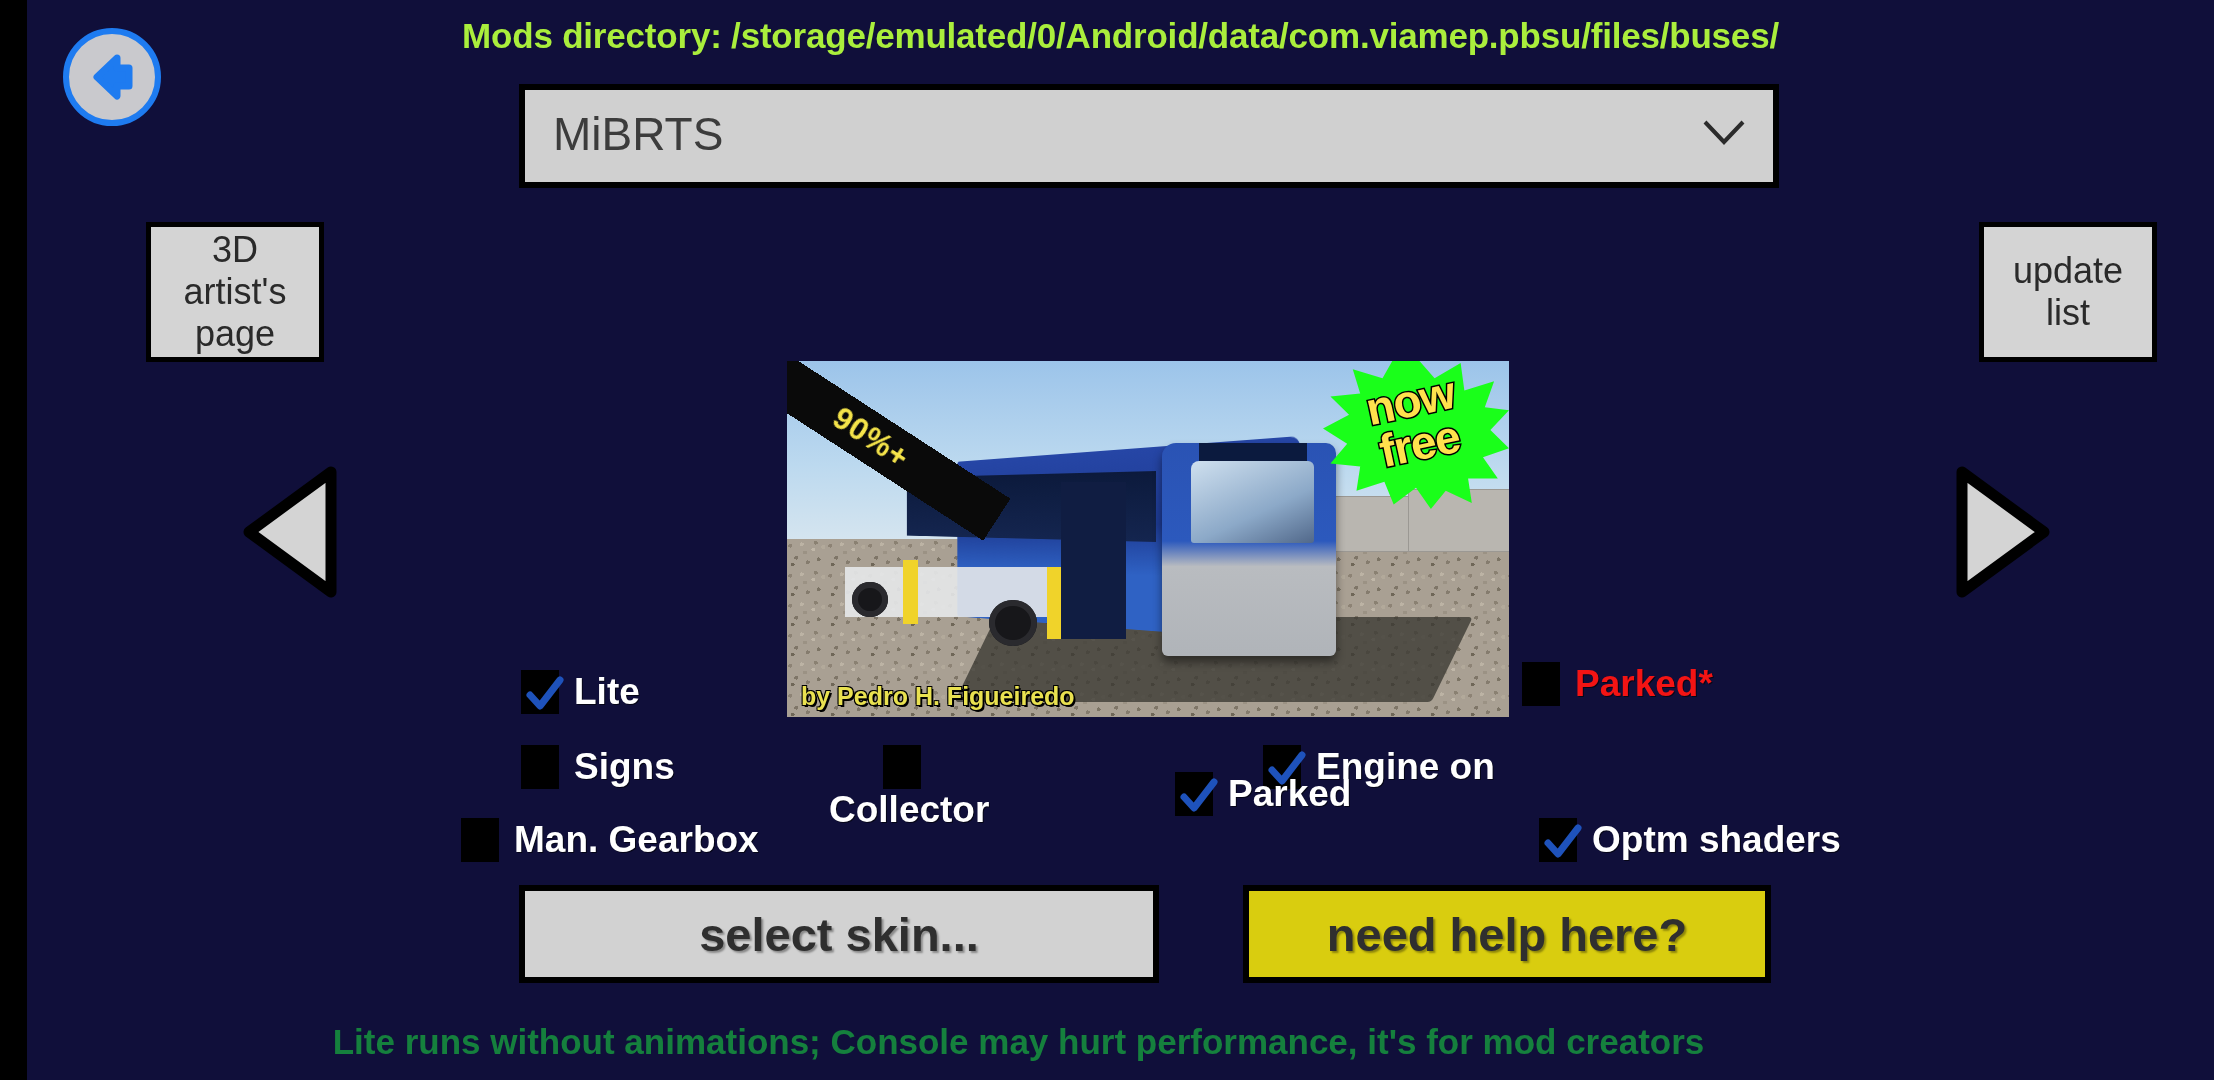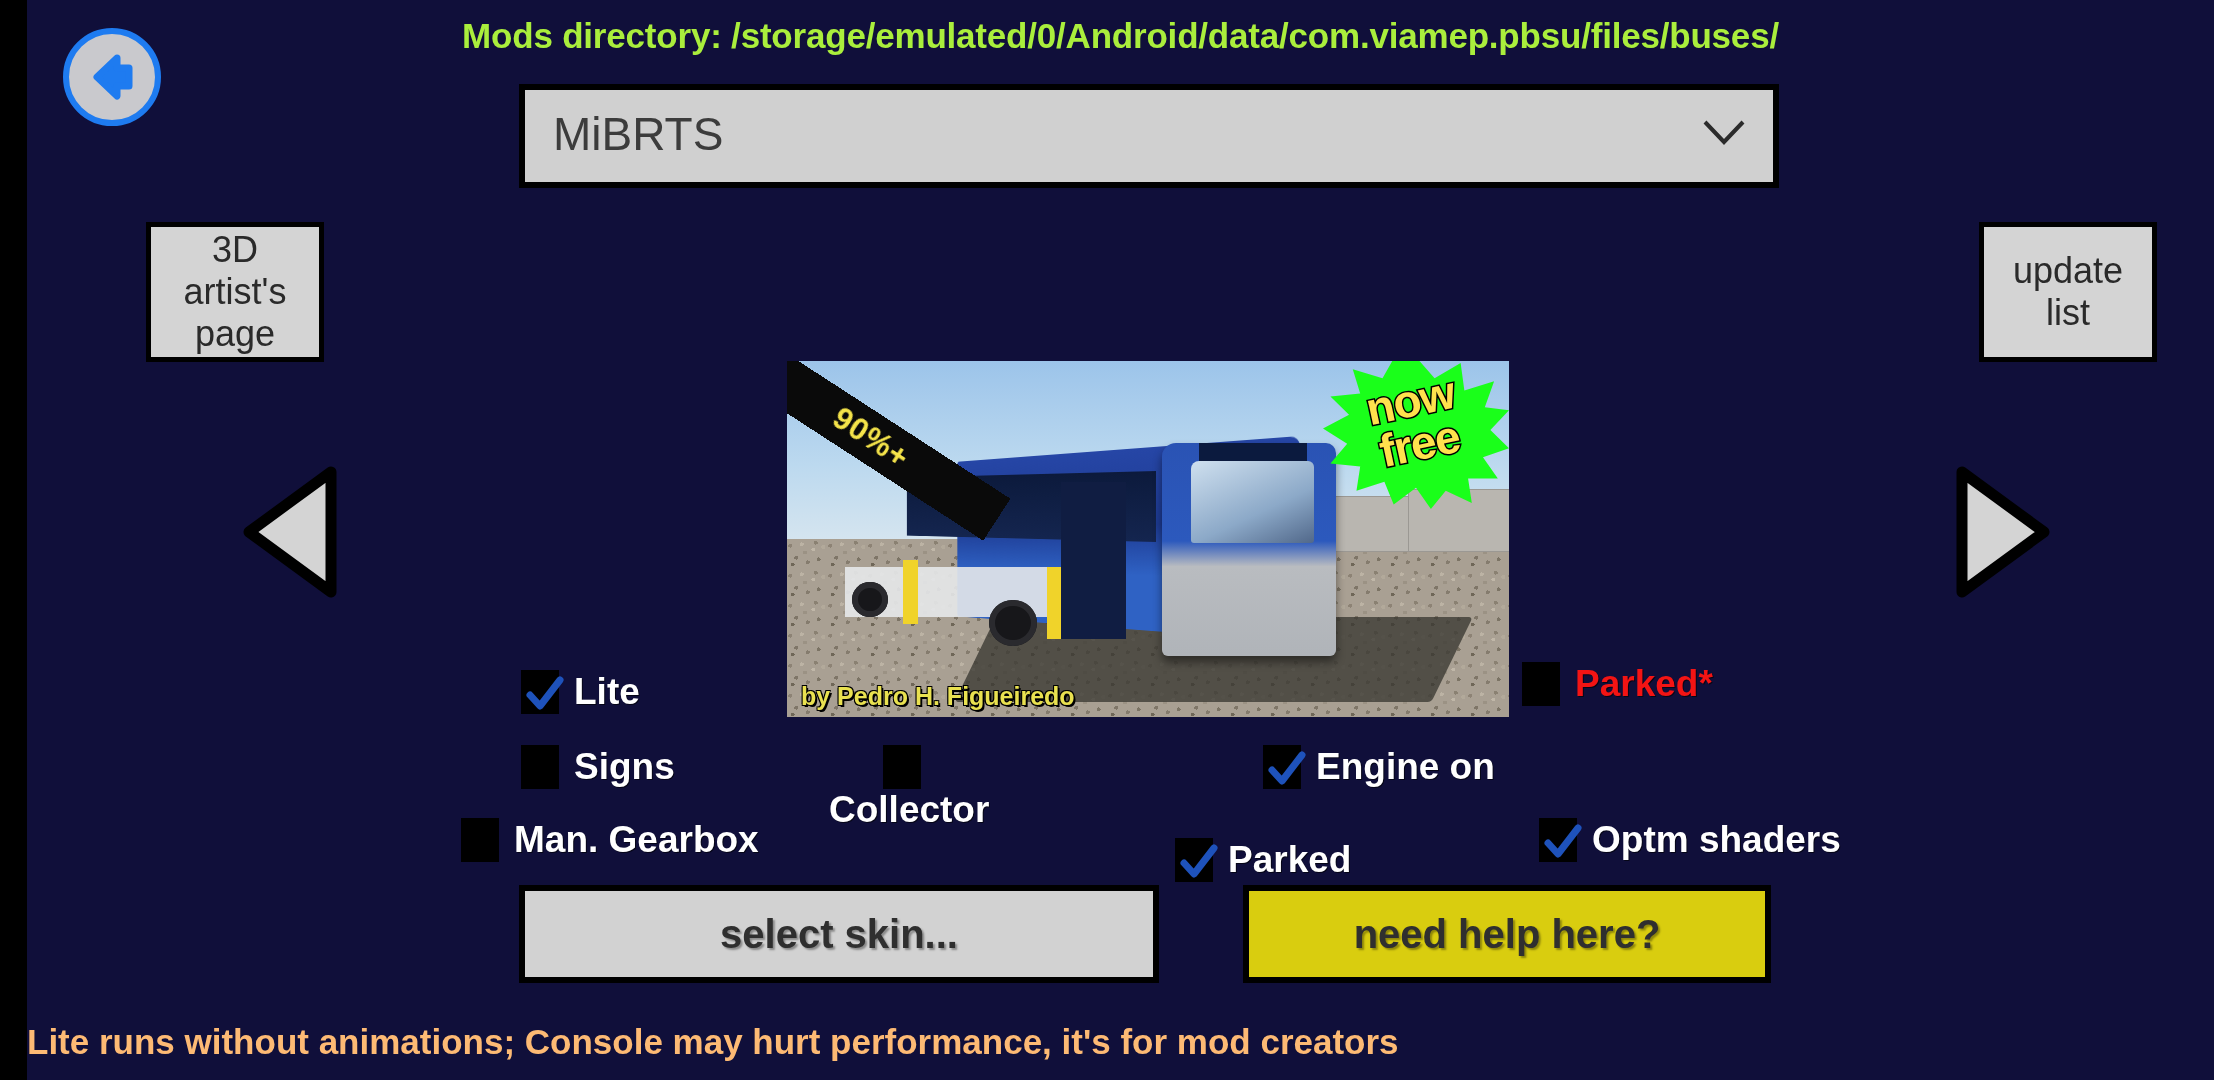--- a/index.html
+++ b/index.html
@@ -303,35 +303,35 @@
     position:absolute;
     background:#000;
     padding: 6px;
     box-sizing:border-box;
     cursor:pointer;
   }
   .wide-btn .face {
     width:100%; height:100%;
     display:flex; align-items:center; justify-content:center;
     color:#2f2f2f;
-    font-size: 40px;
+    font-size: 47px;
     font-weight:700;
     text-shadow: 2px 2px 2px rgba(0,0,0,.35);
   }
   #btn-skin { left: 492px; top: 885px; width: 640px; height: 98px; }
   #btn-skin .face { background:#d2d2d2; }
   #btn-help { left: 1216px; top: 885px; width: 528px; height: 98px; }
   #btn-help .face { background:#d9cd0f; }
 
   .foot-note {
     position:absolute;
     left:0; top: 1022px;
     width: 1983px;
-    text-align:left;
-    color:#fdba74;
+    text-align:center;
+    color:#15803d;
     font-size: 35px;
     font-weight:700;
     white-space:nowrap;
   }
 </style>
 </head>
 <body>
 
 <div id="screen">
 
@@ -458,21 +458,21 @@
             </svg>
       </span></span>
       <span class="lbl">Engine on</span>
     </div>
 
     <div class="cb" style="left:434px; top:818px;">
       <span class="box"><span class="inner"></span></span>
       <span class="lbl">Man. Gearbox</span>
     </div>
 
-    <div class="cb" style="left:1148px; top:838px;">
+    <div class="cb" style="left:1148px; top:772px;">
       <span class="box"><span class="inner">
         <svg width="44" height="46" viewBox="0 0 44 46">
               <path d="M7 24 L17 35 L37 9" fill="none" stroke="#1e52bb" stroke-width="7" stroke-linecap="round" stroke-linejoin="round"></path>
             </svg>
       </span></span>
       <span class="lbl">Parked</span>
     </div>
 
     <div class="cb" style="left:1512px; top:818px;">
       <span class="box"><span class="inner">

